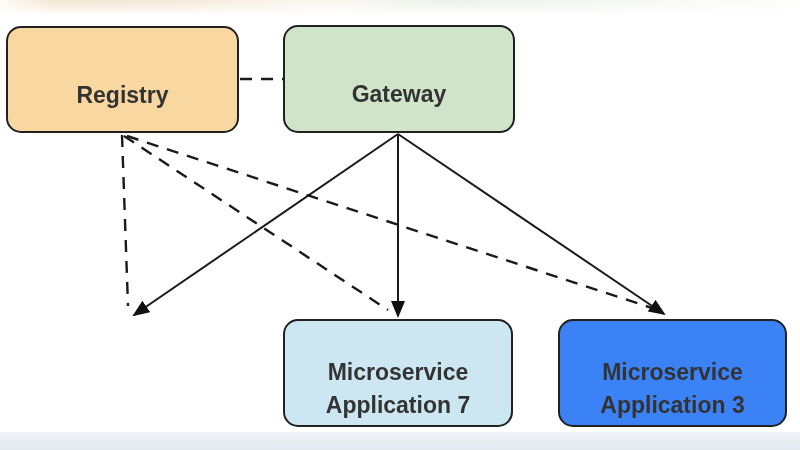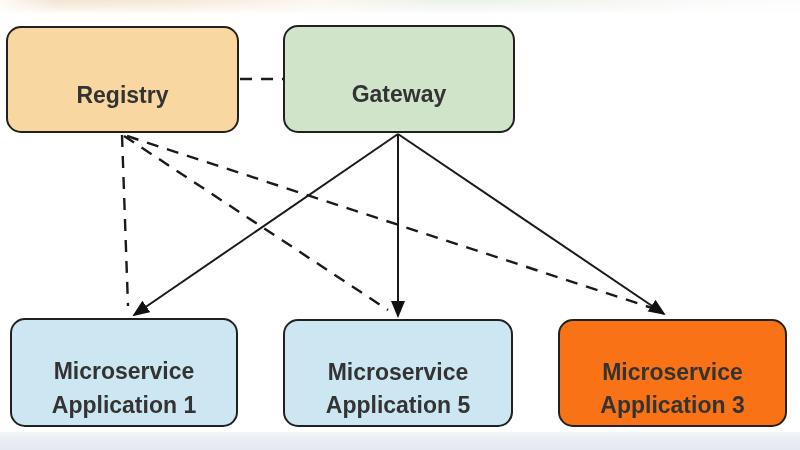--- a/index.html
+++ b/index.html
@@ -97,25 +97,22 @@
   </svg>
 
   <div class="node" id="node-registry" style="background-color: rgb(248, 215, 161);">
     <span class="lbl">Registry</span>
   </div>
 
   <div class="node" id="node-gateway" style="background-color: rgb(207, 228, 200);">
     <span class="lbl">Gateway</span>
   </div>
 
-  <div class="node" id="node-ms1" style="background-color: rgb(205, 231, 242);">
-    <span class="lbl">Microservice Application 1</span>
+
+  <div class="node" id="node-ms2" style="background-color: rgb(205, 231, 242);">
+    <span class="lbl">Microservice Application 7</span>
   </div>
 
-  <div class="node" id="node-ms2" style="background-color: rgb(205, 231, 242);">
-    <span class="lbl">Microservice Application 5</span>
-  </div>
-
-  <div class="node" id="node-ms3" style="background-color: #f97316;">
+  <div class="node" id="node-ms3" style="background-color: #3b82f6;">
     <span class="lbl">Microservice Application 3</span>
   </div>
 
 </div>
 
 </body></html>

